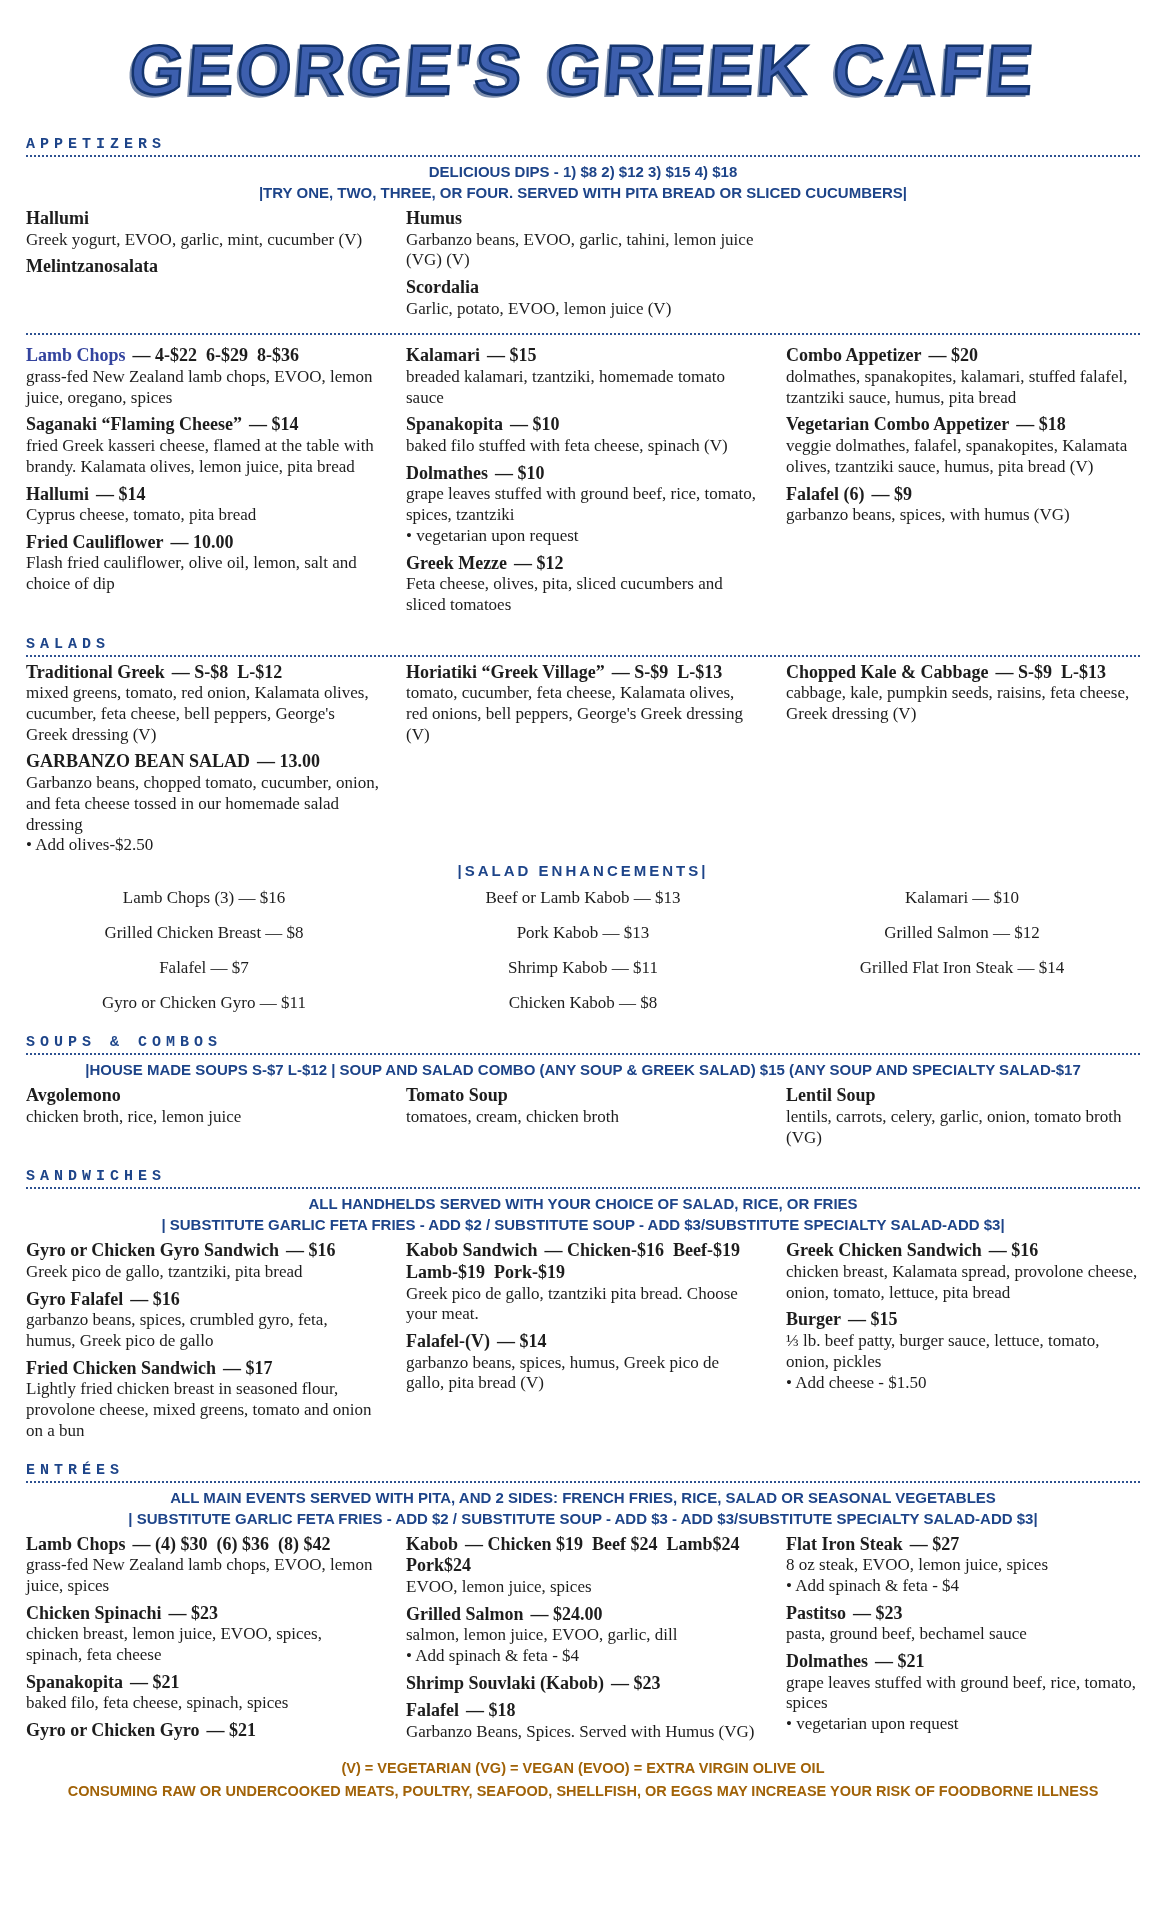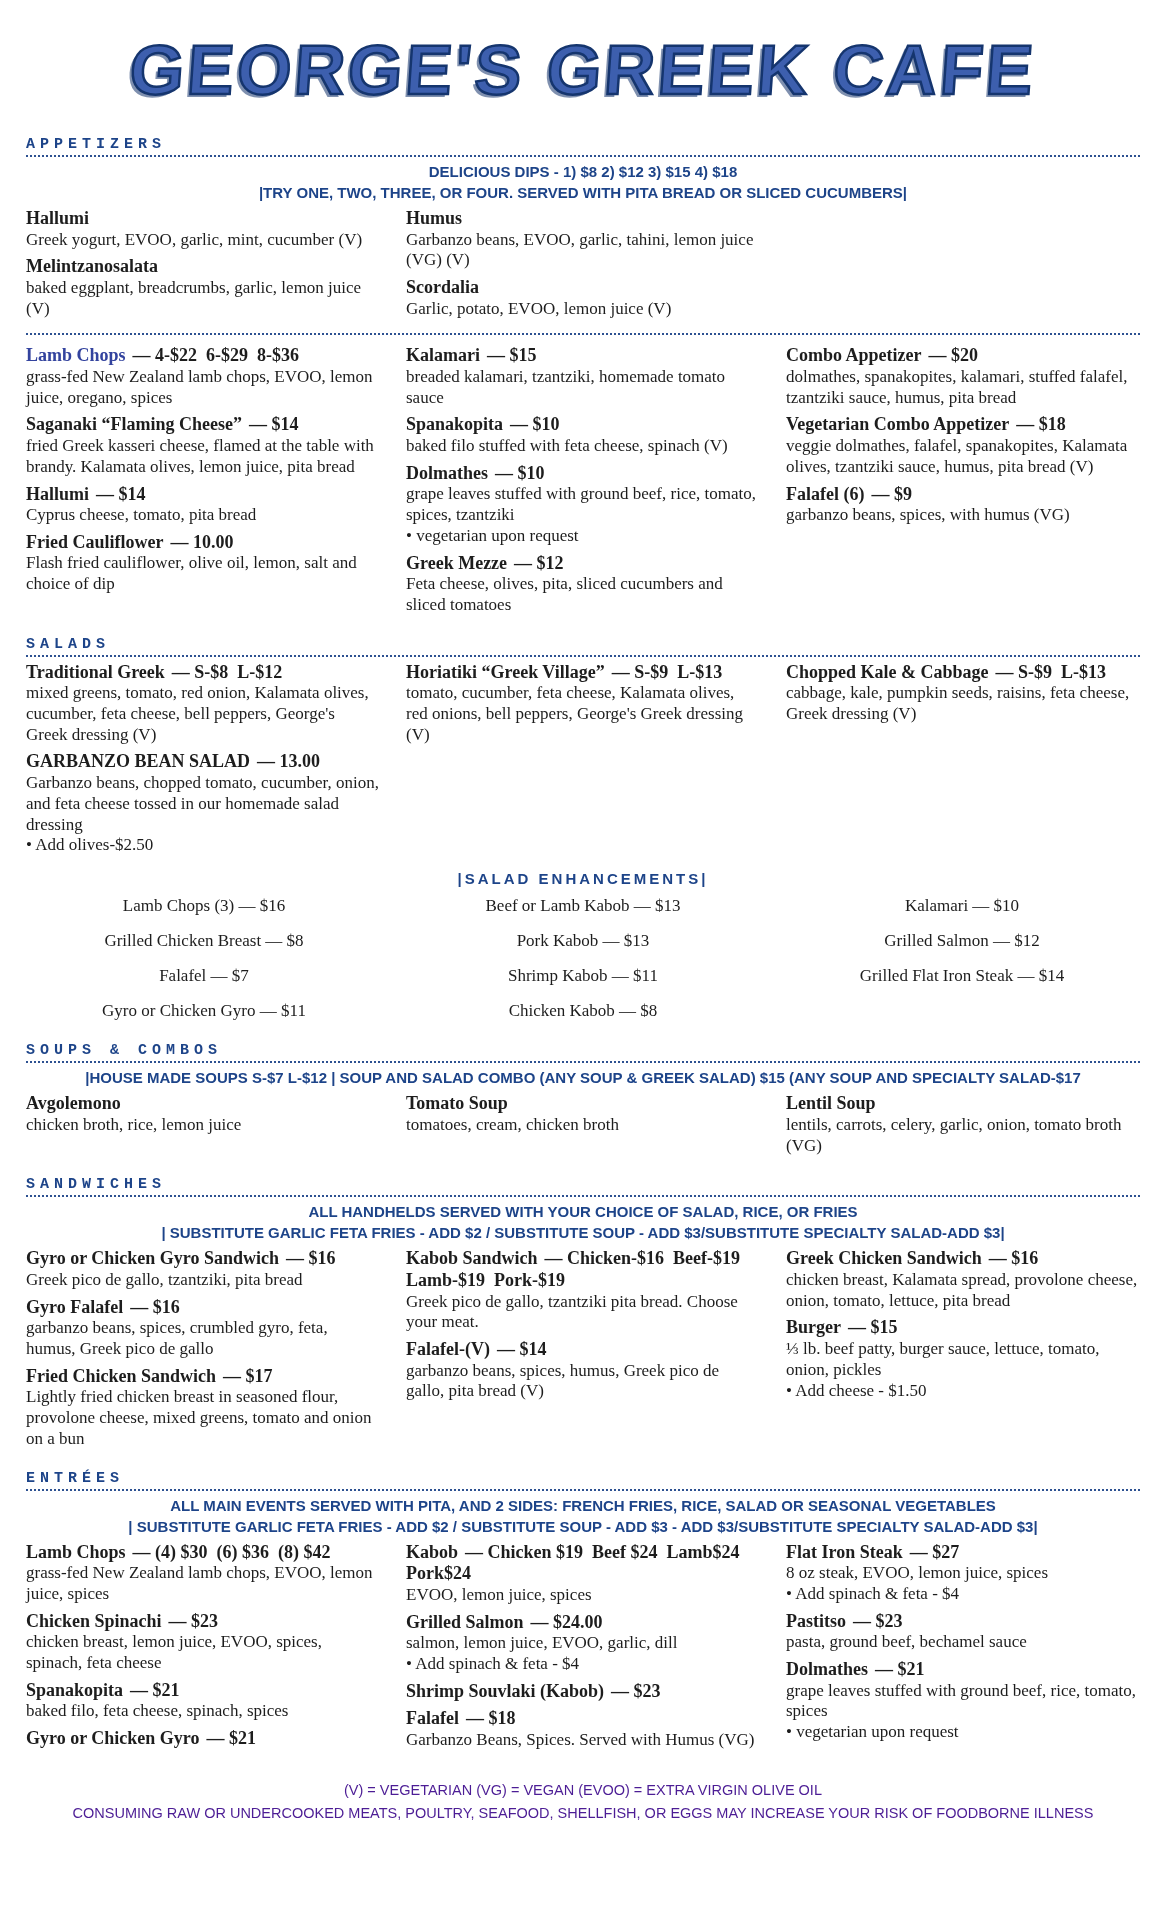--- a/index.html
+++ b/index.html
@@ -34,28 +34,28 @@
   
   .cols3{display:grid;grid-template-columns:1fr 1fr 1fr;column-gap:26px;margin-top:5px;}
   .item{margin-bottom:6px;}
   .iname{font-weight:700;font-size:18px;line-height:1.2;}
   .nm.blue{color:#33439e;}
   .pr{margin-left:7px;white-space:pre-wrap;}
   .idesc,.inote{font-size:17px;line-height:1.22;}
   
   .enh-title{
     text-align:center;font-family:"Liberation Sans","DejaVu Sans",sans-serif;
-    font-weight:700;font-size:15px;letter-spacing:3px;color:#1d4489;margin-top:8px;
+    font-weight:700;font-size:15px;letter-spacing:3px;color:#1d4489;
   }
   .enh-grid{display:grid;grid-template-columns:1fr 1fr 1fr;column-gap:23px;margin-top:2px;}
   .enh-item{text-align:center;font-size:17px;line-height:2.05;}
   
   .footer{
     text-align:center;font-family:"Liberation Sans","DejaVu Sans",sans-serif;
-    font-weight:400;font-size:14.5px;color:#4c1d95;line-height:1.65;margin-top:22px;
+    font-weight:700;font-size:14.5px;color:#a16207;line-height:1.65;margin-top:8px;
   }
 </style>
 </head>
 <body>
 
 <div class="page">
 
   <div class="logo-wrap">
     <span class="logo-text">GEORGE'S GREEK CAFE</span>
   </div>
@@ -68,21 +68,20 @@
     <div class="cols3">
       <div class="col">
   <div class="item">
     <div class="iname"><span class="nm">Hallumi</span></div>
     <div class="idesc">Greek yogurt, EVOO, garlic, mint, cucumber (V)</div>
 
   </div>
 
   <div class="item">
     <div class="iname"><span class="nm">Melintzanosalata</span></div>
-    <div class="idesc">baked eggplant, breadcrumbs, garlic, lemon juice (V)</div>
 
   </div>
 </div>
       <div class="col">
   <div class="item">
     <div class="iname"><span class="nm">Humus</span></div>
     <div class="idesc">Garbanzo beans, EVOO, garlic, tahini, lemon juice (VG) (V)</div>
 
   </div>
 

